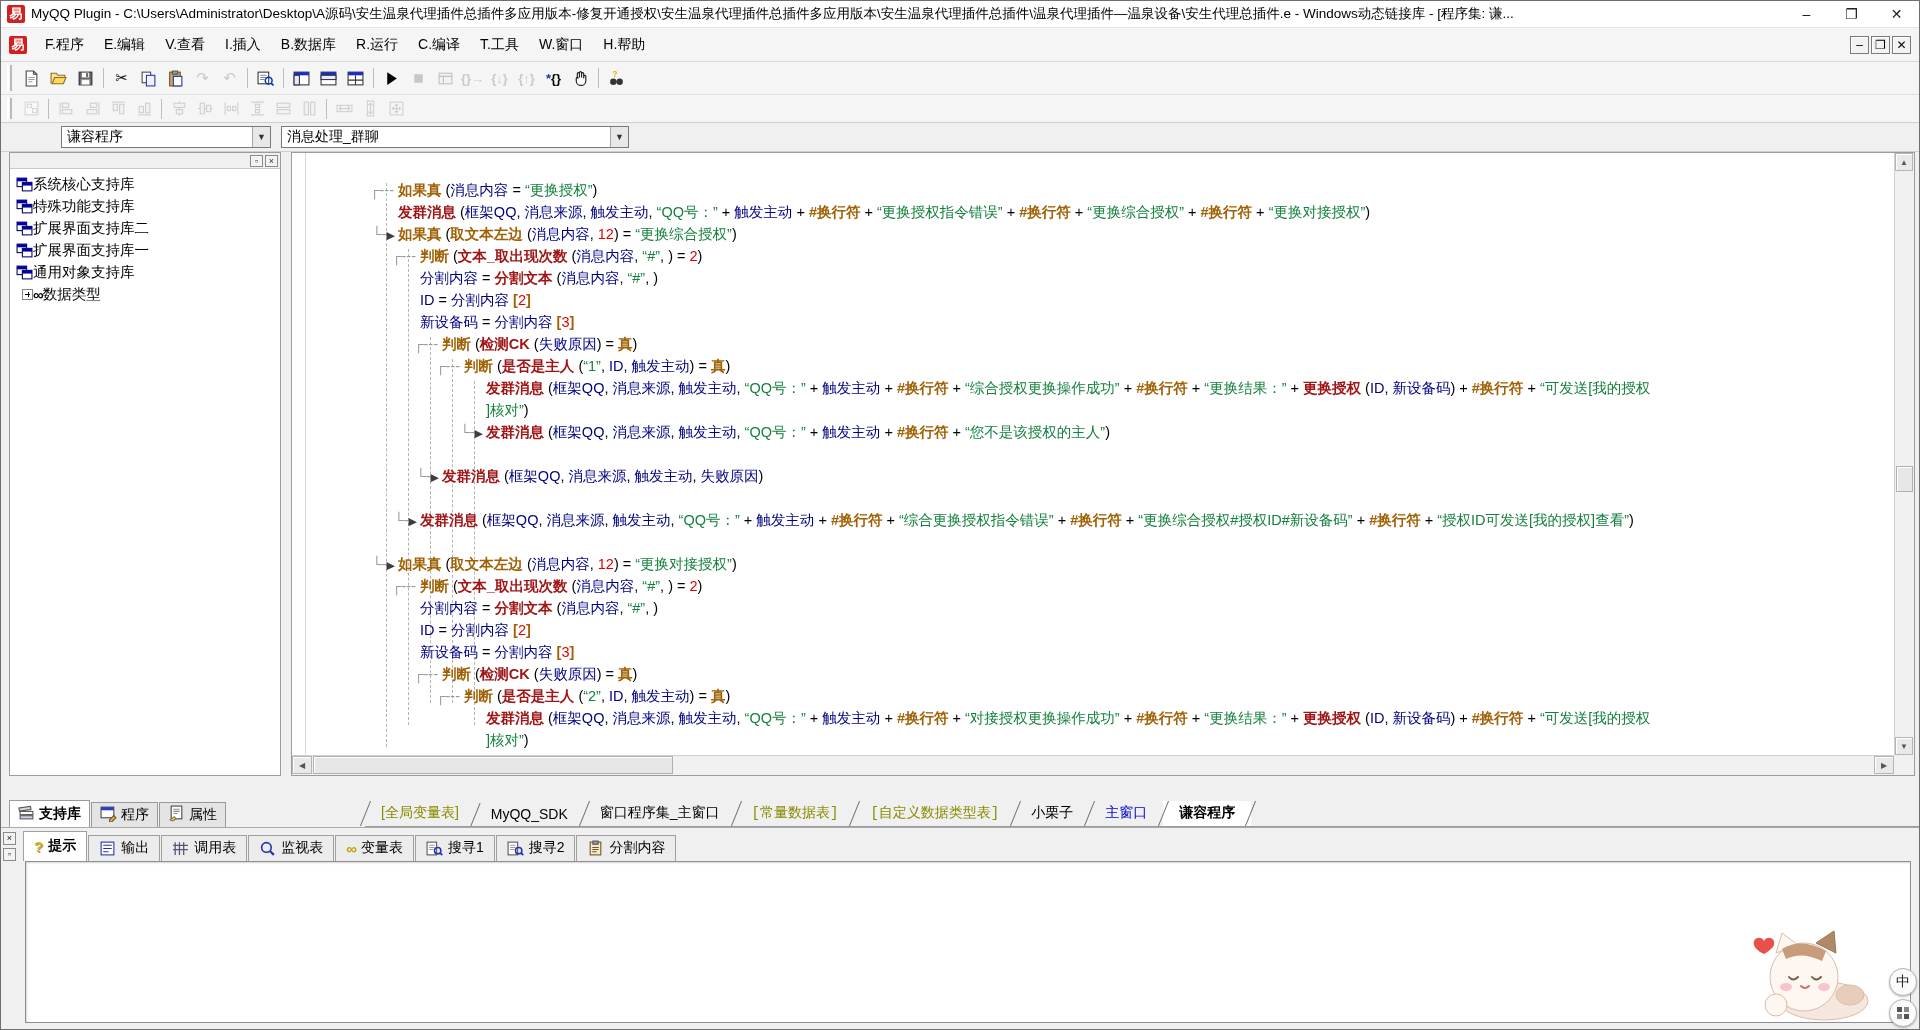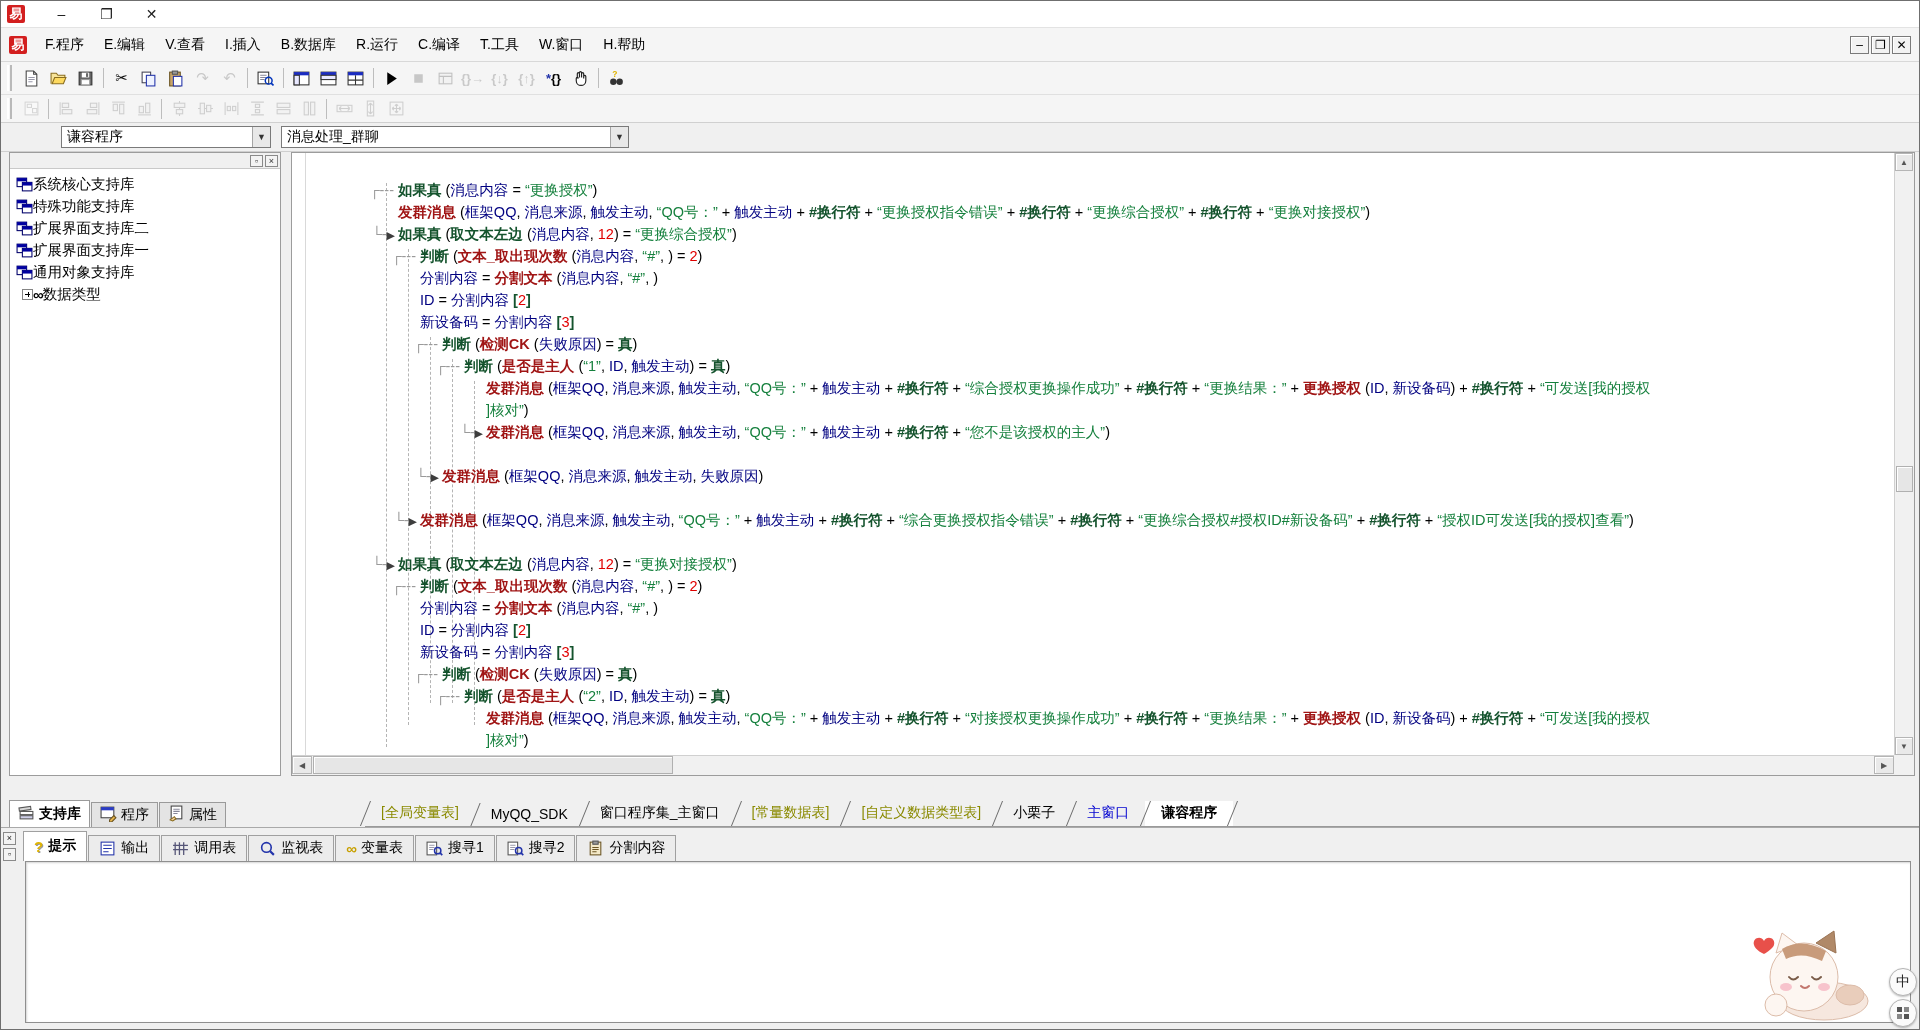--- a/index.html
+++ b/index.html
@@ -55,21 +55,21 @@
   .glasses { font-weight:bold; font-size:15px; letter-spacing:-1px;}
 
   .splitter { width:10px; }
 
   
   .editor { flex:1; position:relative; border:1px solid #9c9c9c; background:#fff; margin-right:4px; overflow:hidden;}
   .edge-strip { position:absolute; left:0; top:0; bottom:20px; width:14px; background:#fff; border-right:1px solid #d9d9d9;}
   .code { position:absolute; left:14px; top:0; right:20px; bottom:20px; overflow:hidden; padding-top:26px; background:#fff;}
   .code-line { height:22px; line-height:22px; white-space:nowrap; font-size:14.5px; position:relative; z-index:2;}
   .hang { display:inline-block; width:46px; margin-left:-46px; text-align:right; white-space:pre;}
-  .c-k{color:#14532d;font-weight:bold;margin-top:24px;} .c-f{color:#a01515;font-weight:bold;}
+  .c-k{color:#a16207;font-weight:bold;margin-top:24px;} .c-f{color:#a01515;font-weight:bold;}
   .c-v{color:#000080;} .c-s{color:#15803d;} .c-n{color:#e00000;}
   .c-o{color:#000;} .c-g{color:#9a9a9a;} .c-a{color:#3d3d3d;font-size:11px;}
   .guide { position:absolute; border-left:1px dashed #b4b4b4; width:0; z-index:1;}
 
   .vscroll { position:absolute; right:0; top:0; bottom:20px; width:20px; background:#f1f1f1; border-left:1px solid #d0d0d0;}
   .hscroll { position:absolute; left:0; right:20px; bottom:0; height:20px; background:#f1f1f1; border-top:1px solid #d0d0d0; display:flex;}
   .sbtn { width:20px; height:18px; background:#e9e9e9; border:1px solid #b5b5b5; box-shadow:inset 1px 1px 0 #fff; font-size:8px; color:#555; display:flex; align-items:center; justify-content:center; flex:0 0 auto;}
   .vscroll .sbtn{width:18px;}
   .vthumb { position:absolute; left:1px; width:17px; height:26px; top:52%; background:#e6e6e6; border:1px solid #b0b0b0; box-shadow:inset 1px 1px 0 #fff;}
   .hthumb { width:360px; height:18px; background:#e6e6e6; border:1px solid #b0b0b0; box-shadow:inset 1px 1px 0 #fff; margin-left:1px;}
@@ -100,20 +100,21 @@
   .ime { position:absolute; right:2px; bottom:2px; display:flex; flex-direction:column; gap:3px; z-index:7;}
   .ime-btn { width:28px; height:28px; border-radius:50%; background:#fbfbfb; border:1px solid #b5b5b5; box-shadow:0 1px 2px rgba(0,0,0,.25); display:flex; align-items:center; justify-content:center; font-size:14px; color:#222;}
 </style>
 </head>
 <body>
 
 <div id="app">
 
   <div class="titlebar">
     <span class="app-icon">易</span>
+    <span class="title-text">MyQQ Plugin - C:\Users\Administrator\Desktop\A源码\安生温泉代理插件总插件多应用版本-修复开通授权\安生温泉代理插件总插件多应用版本\安生温泉代理插件总插件\温泉代理插件—温泉设备\安生代理总插件.e - Windows动态链接库 - [程序集: 谦...</span>
     <div class="win-controls">
       <span class="win-btn">–</span>
       <span class="win-btn">❐</span>
       <span class="win-btn close">✕</span>
     </div>
   </div>
 
   <div class="menubar">
     <span class="app-icon">易</span>
     <div id="menu-items" style="display:flex;">
@@ -517,22 +518,22 @@
               <path d="M5 4h6M5 6h6M5 8h4" stroke="#889"></path>
               <path d="M2 14l4-3 1.5 2-3 2z" fill="#f4cfa0" stroke="#8a6d1f"></path>
             </svg></span>
           <span>属性</span>
         </div>
       </div>
     <div class="doc-tabs" id="doc-tabs">
         <div class="dtab olive"><span style="position: relative;">[全局变量表]</span></div>
         <div class="dtab black"><span style="position: relative;">MyQQ_SDK</span></div>
         <div class="dtab black"><span style="position: relative;">窗口程序集_主窗口</span></div>
-        <div class="dtab olive"><span style="position: relative;">[常量数据表]</span></div>
-        <div class="dtab olive"><span style="position: relative;">[自定义数据类型表]</span></div>
+        <div class="dtab olive"><span style="position: relative; font-family: Liberation Mono, monospace;">[常量数据表]</span></div>
+        <div class="dtab olive"><span style="position: relative; font-family: Liberation Mono, monospace;">[自定义数据类型表]</span></div>
         <div class="dtab black"><span style="position: relative;">小栗子</span></div>
         <div class="dtab blue"><span style="position: relative;">主窗口</span></div>
         <div class="dtab black active"><span style="position: relative;">谦容程序</span></div>
       </div>
   </div>
 
   <div class="bottom">
     <div class="bp-edge">
       <span class="bp-ebtn">×</span>
       <span class="bp-ebtn">▫</span>

